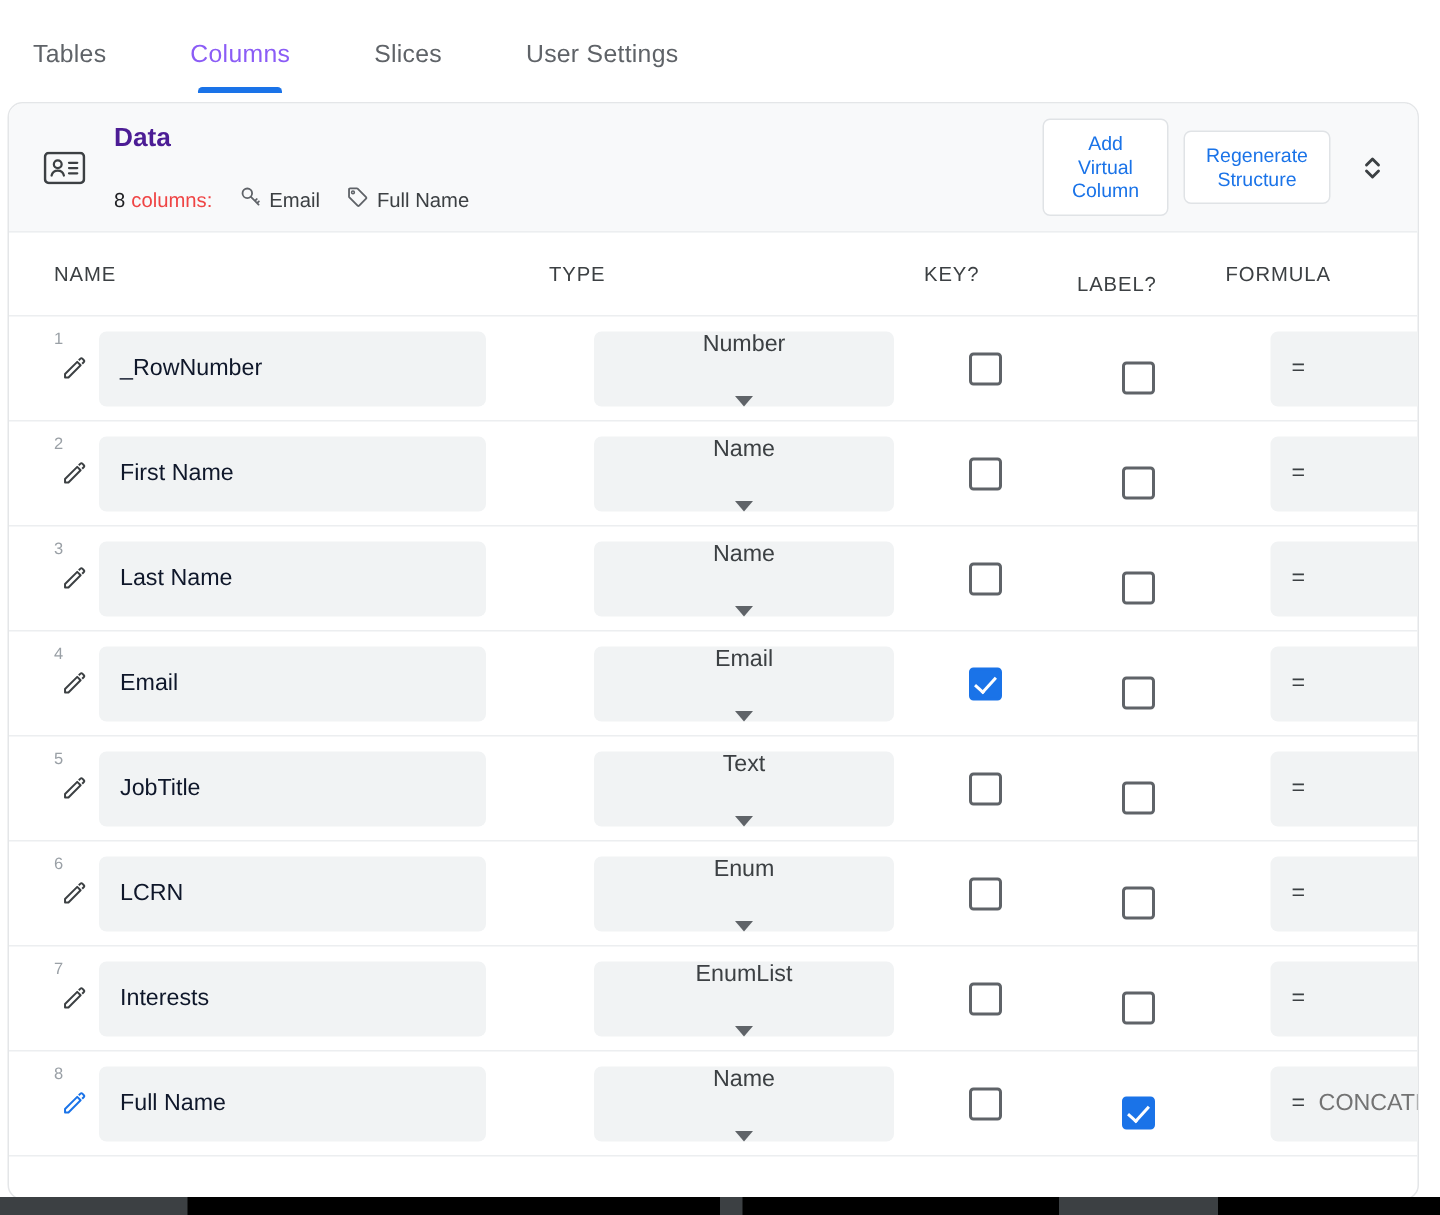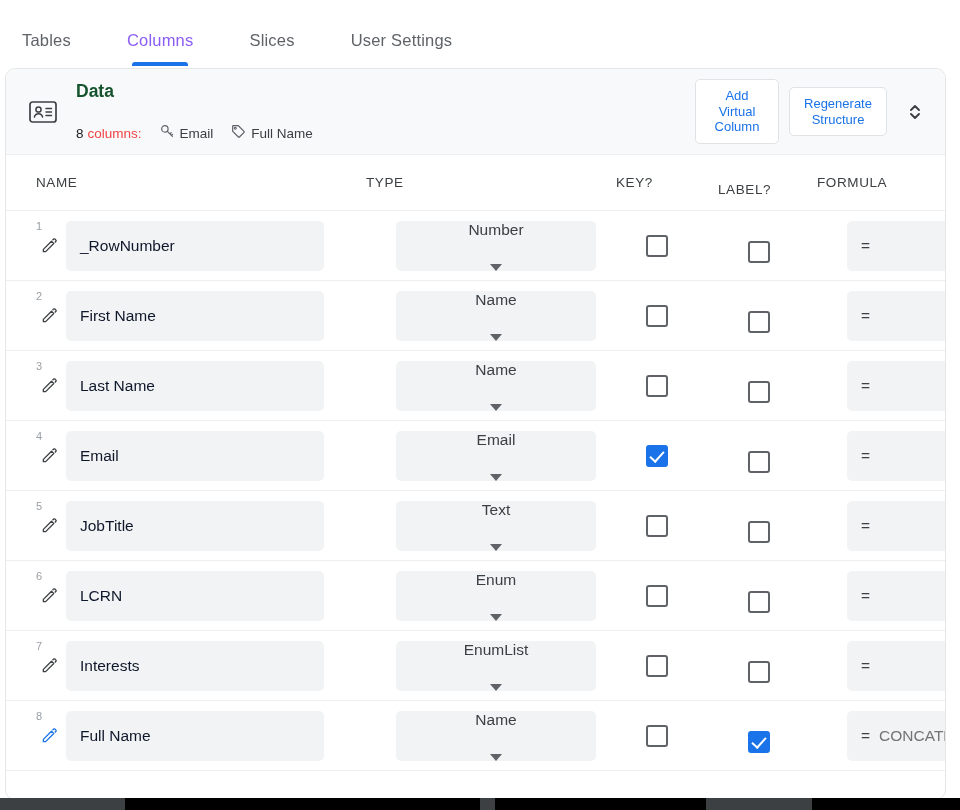--- a/index.html
+++ b/index.html
@@ -11,21 +11,21 @@
     font-family: "Liberation Sans", sans-serif;
     -webkit-font-smoothing: antialiased;
   }
 
   
   .tabbar {
     position: relative;
     height: 66px;
     background: #ffffff;
     display: flex;
-    align-items: flex-end;
+    align-items: center;
     padding-left: 22px;
     padding-top: 22px;
   }
   .tab {
     position: relative;
     font-size: 16.5px;
     color: #5f6368;
     letter-spacing: .2px;
     padding: 0 0 16px 0;
     margin-right: 56px;
@@ -70,21 +70,21 @@
   .head-icon {
     width: 34px; height: 34px;
     flex: 0 0 34px;
     display: flex; align-items: center; justify-content: center;
     color: #3c4043;
   }
   .head-text { margin-left: 16px; flex: 1 1 auto; }
   .head-title {
     font-size: 17.5px;
     font-weight: bold;
-    color: #14532d;
+    color: #4c1d95;
     line-height: 20px;
     margin-bottom: 23px;
   }
   .head-sub {
     display: flex;
     align-items: center;
     font-size: 13.5px;
     color: #3c4043;
   }
   .head-sub .count { color: #202124; margin-right: 4px; }

